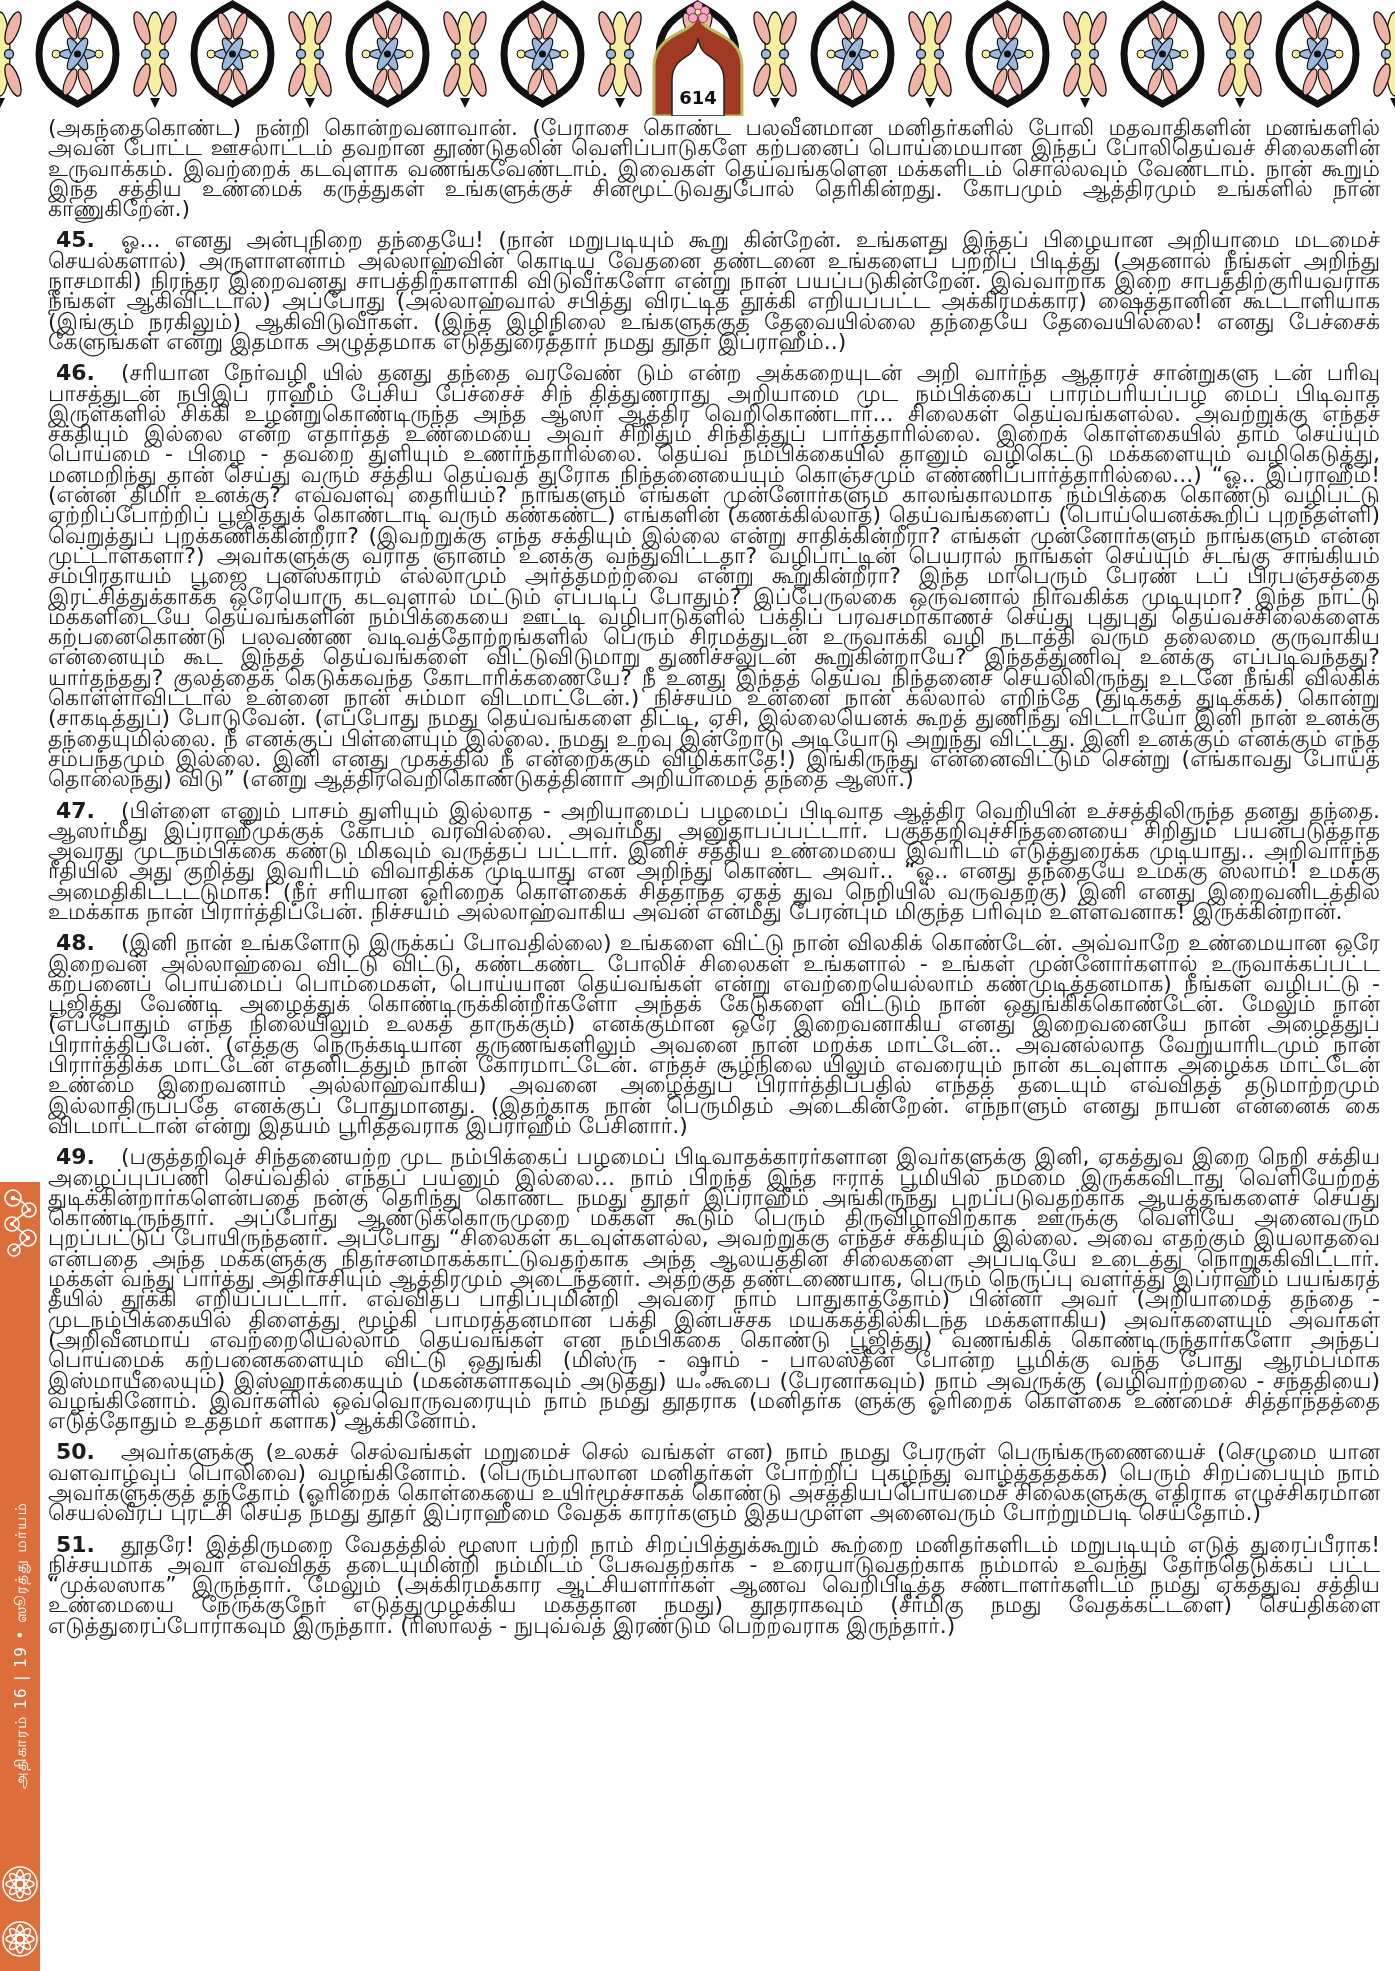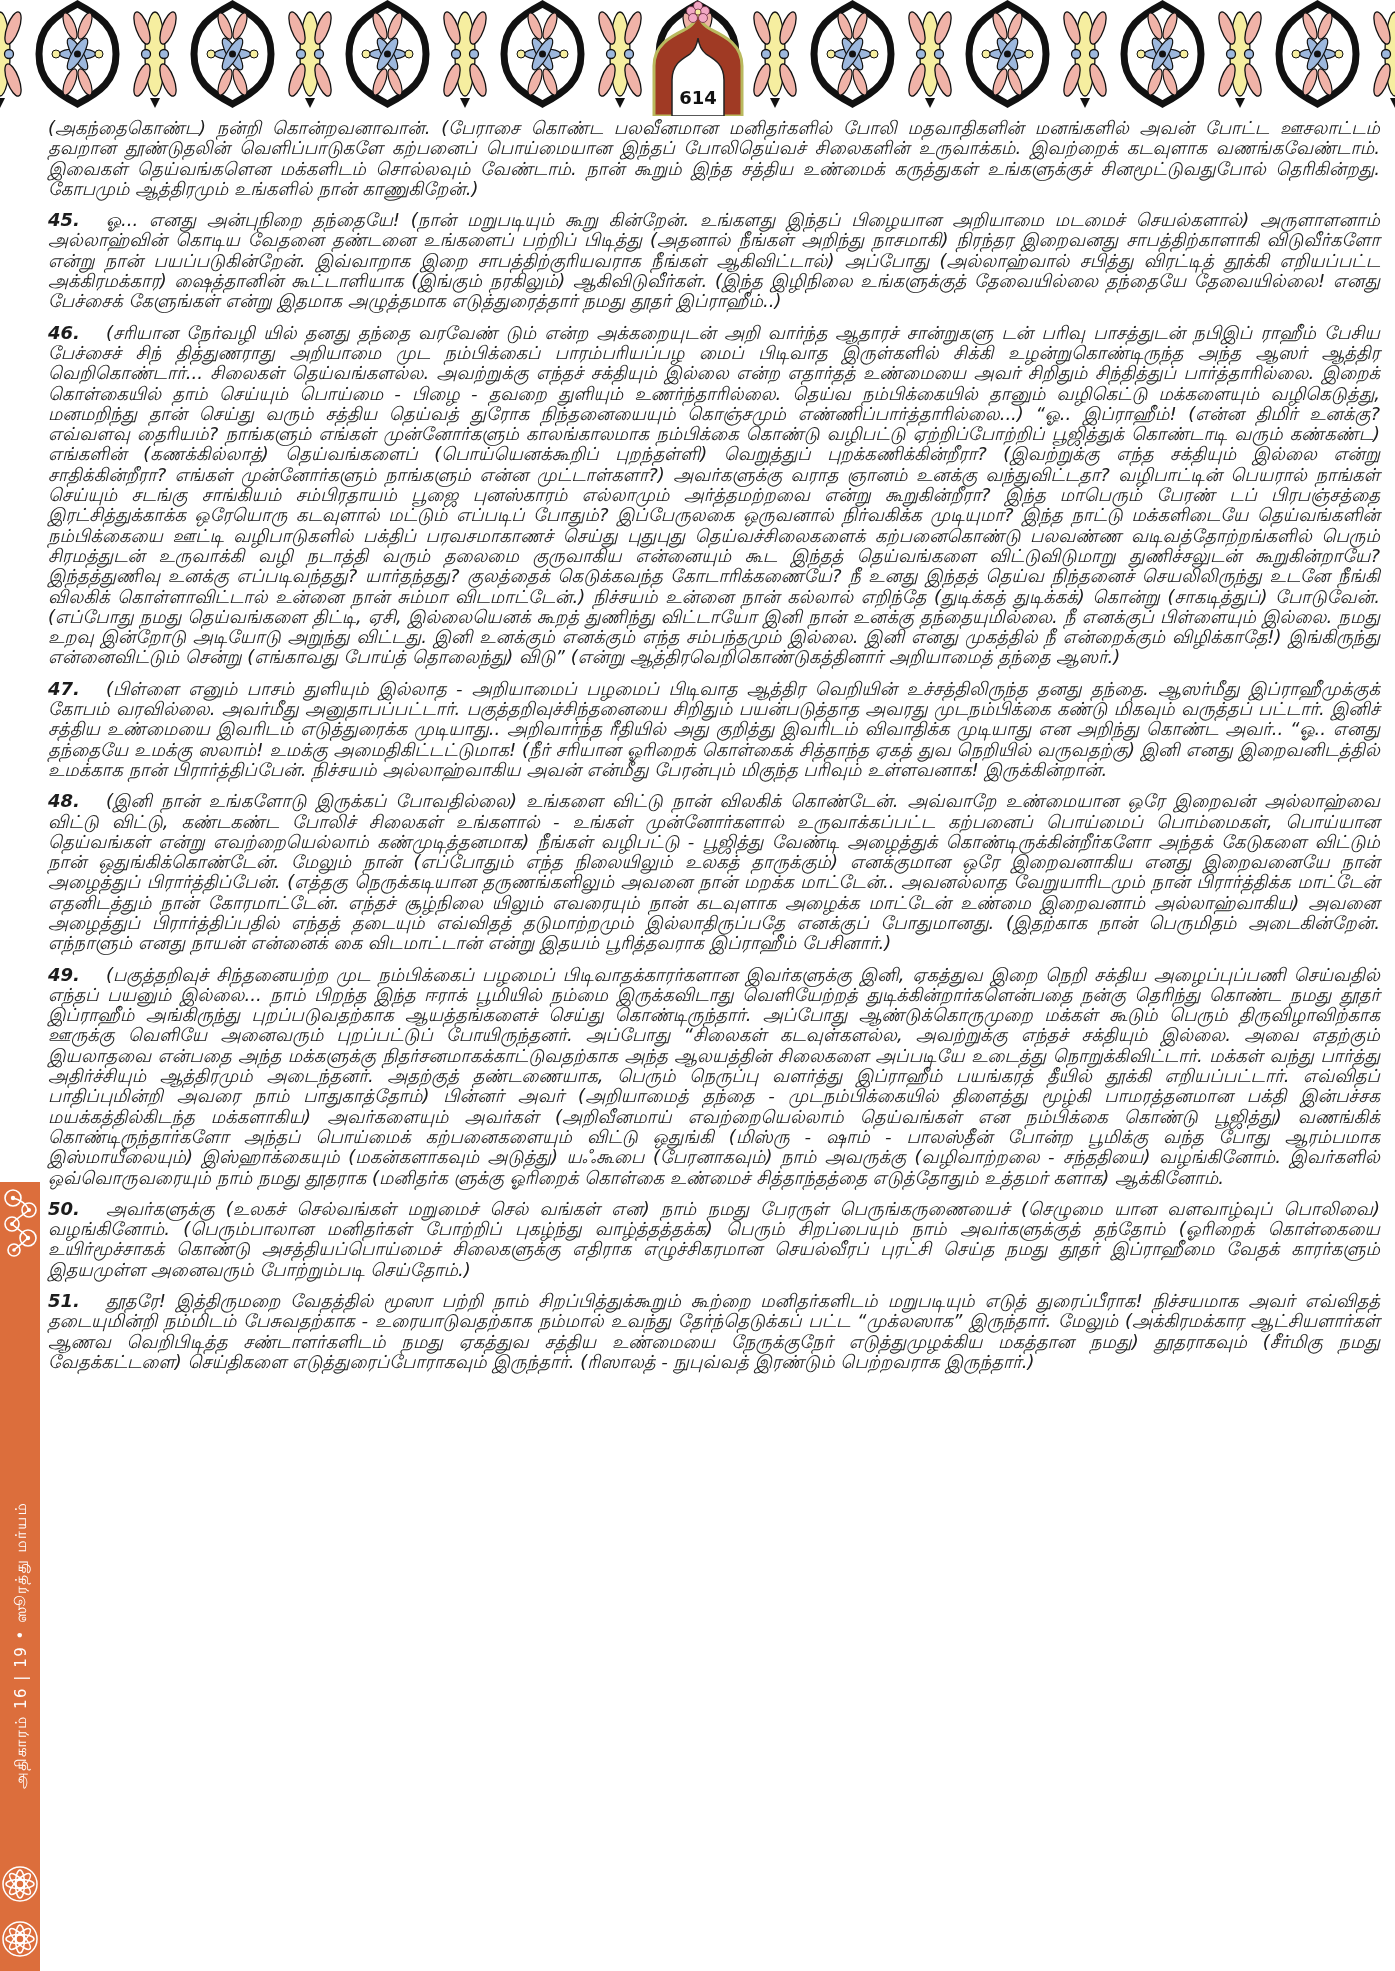--- a/index.html
+++ b/index.html
@@ -6,24 +6,24 @@
   body{
     width:1395px;height:1971px;position:relative;background:#ffffff;overflow:hidden;
     font-family:"DejaVu Sans","Liberation Sans",sans-serif;
   }
   
   .top-border{position:absolute;top:0;left:0;display:block;}
   .page-badge{position:absolute;top:0;left:50%;transform:translateX(-50%);display:block;}
   
   .content{
     position:absolute;top:118px;left:48px;width:1332px;
-    color:#1c1c1c;font-size:18px;line-height:20.3px;text-align:justify;font-style:italic;
+    color:#1c1c1c;font-size:22px;line-height:20.3px;text-align:justify;
   }
   .content p{margin:0 0 11px 0;}
-  .pnum{font-weight:bold;display:inline-block;min-width:30px;margin-right:26px;}
+  .pnum{font-weight:bold;display:inline-block;min-width:30px;margin-right:26px;margin-left:8px;}
   
   .sidebar{
     position:absolute;left:0;top:1182px;width:40px;height:789px;
     background:#dc6e3c;
   }
   .sidebar-ornament-top{position:absolute;top:2px;left:0;}
   .sidebar-label{
     position:absolute;left:0;top:248px;width:40px;height:430px;
     display:flex;align-items:center;justify-content:center;
     writing-mode:vertical-rl;transform:rotate(180deg);

